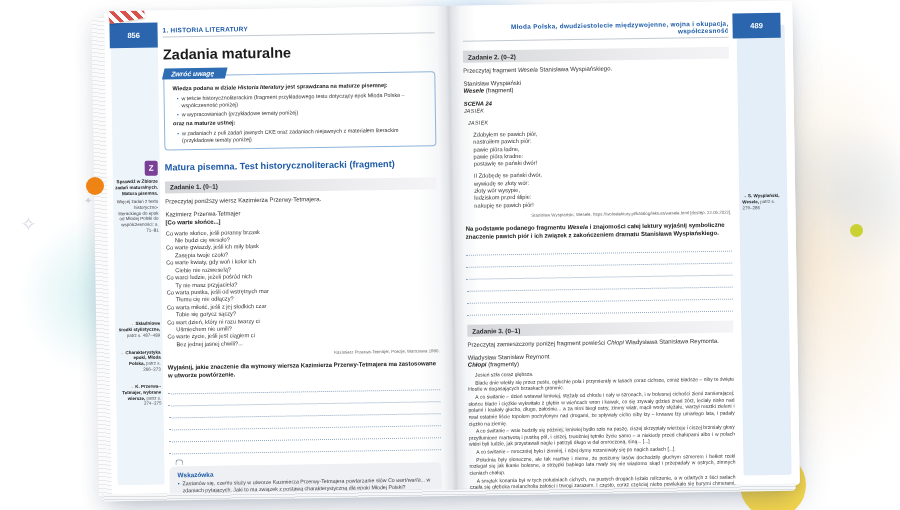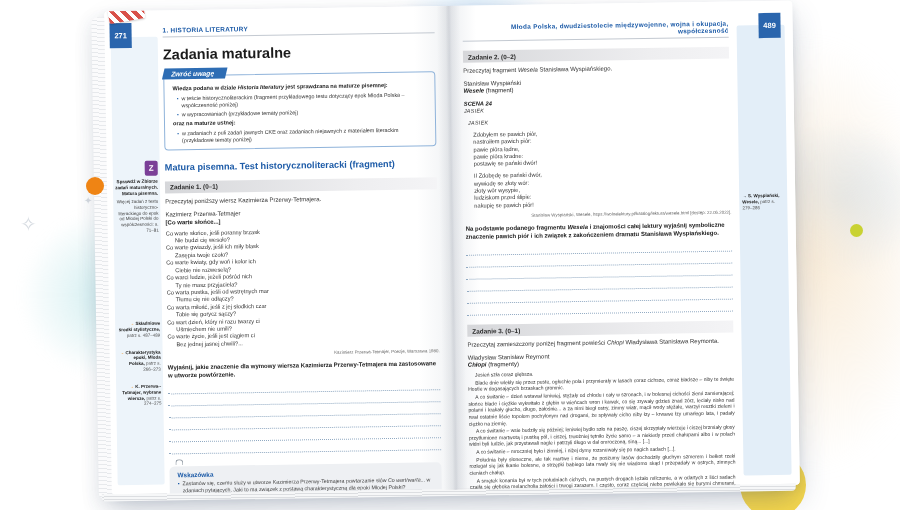--- a/index.html
+++ b/index.html
@@ -38,21 +38,21 @@
     content:"";position:absolute;left:-10px;right:4px;bottom:-6px;height:7px;
     background:repeating-linear-gradient(to bottom,#f6f7f8 0 2px,#dcdee1 2px 3px);
     border-radius:0 0 4px 4px;
   }
   .spine{position:absolute;left:calc(50% - 12px);top:0;bottom:0;width:24px;z-index:5;pointer-events:none;
     background:linear-gradient(to right,rgba(60,70,90,0) 0%,rgba(60,70,90,.08) 38%,rgba(60,70,90,.16) 50%,rgba(60,70,90,.08) 62%,rgba(60,70,90,0) 100%);}
   .page{position:relative;width:50%;height:100%;overflow:hidden;background:#fff;}
   .page-left{border-radius:4px 0 0 4px;background:linear-gradient(to right,#ffffff 0%,#ffffff 90%,#f0f2f4 100%);}
   .page-right{border-radius:0 4px 4px 0;background:linear-gradient(to left,#ffffff 0%,#ffffff 92%,#eceef1 100%);}
   
-  .pagenum{position:absolute;width:22px;height:25px;background:#2a65ad;color:#fff;
+  .pagenum{position:absolute;width:48px;height:25px;background:#2a65ad;color:#fff;
     font-size:7.5px;font-weight:bold;display:flex;align-items:center;justify-content:center;z-index:6;}
   .pagenum-left{left:5px;top:12px;}
   .pagenum-right{right:12px;top:12px;}
   .chap-header{font-size:6.4px;font-weight:bold;color:#1e5ca8;letter-spacing:.3px;
     border-bottom:.8px solid #c3c9d1;padding-bottom:3px;}
   .task-band{font-size:6.4px;font-weight:bold;color:#2b2b2b;padding:2.5px 5px;margin-top:9px;
     background:linear-gradient(90deg,#d6d7da,#eeeef0 70%,#f4f4f6);}
   .instr{font-size:6px;color:#333;margin:5px 0 0 0;}
   .author-line{font-size:6px;color:#333;margin:7px 0 0 0;}
   .work-line{font-size:6px;color:#222;margin:1px 0 0 0;}
@@ -118,21 +118,21 @@
 <div class="dot-orange"></div>
 <div class="dot-lime"></div>
 <div class="circle-yellow"></div>
 
 <div class="book">
   <div class="spine"></div>
 
   <div class="page page-left">
     <div class="ribbon"></div>
     <div class="lp-band"></div>
-    <div class="pagenum pagenum-left">271</div>
+    <div class="pagenum pagenum-left">856</div>
 
     <div class="lp-margin">
       <div class="z-note">
         <span class="z-badge">Z</span>
         <div class="mn-bold">Sprawdź w Zbiorze zadań maturalnych. Matura pisemna.</div>
         <div class="mn-text">Więcej zadań z testu historyczno-literackiego do epok od Młodej Polski do współczesności: s. 71–81</div>
       </div>
       <div class="lp-refs">
         <div class="ref">
           <span class="arrow">→</span>

